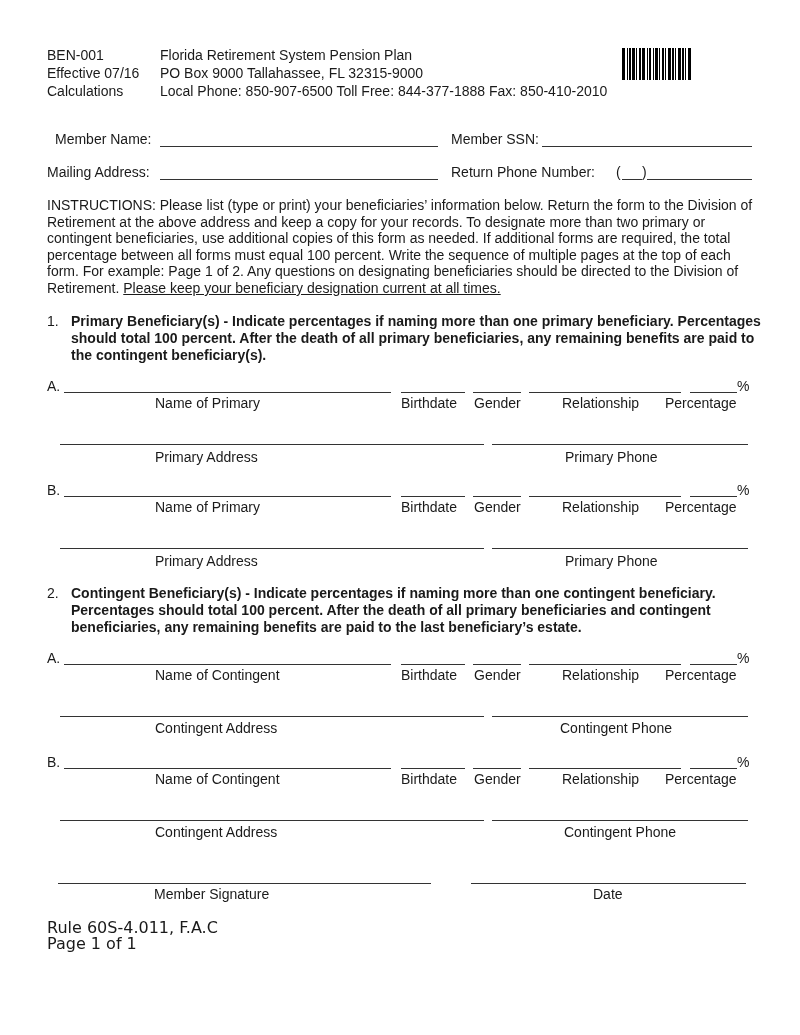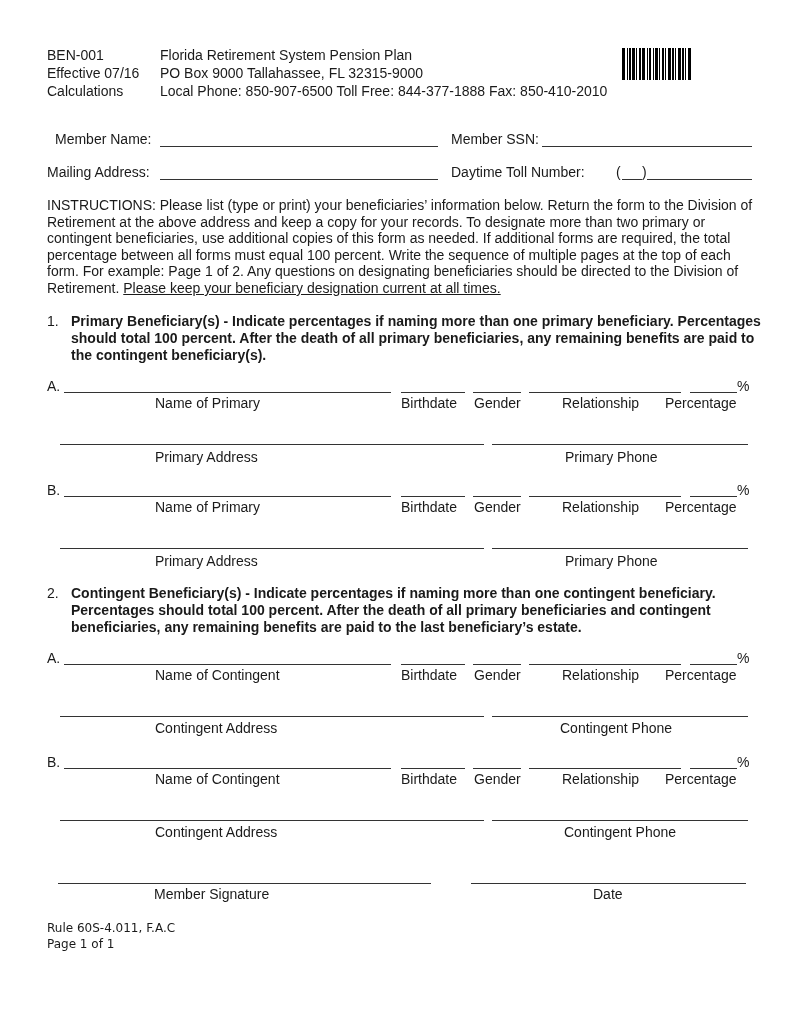--- a/index.html
+++ b/index.html
@@ -12,21 +12,21 @@
   .barcode { position:absolute; left:622px; top:48px; width:92px; height:32px; display:flex; gap:0; align-items:stretch; }
   .barcode span { display:block; background:#000; }
   .barcode i { display:block; }
   .label { font-size:14px; }
   .instr { position:absolute; left:47px; top:197px; width:710px; font-size:14px; line-height:16.6px; white-space:normal; }
   .instr u { text-decoration:underline; }
   .para { position:absolute; left:47px; width:715px; font-size:14px; line-height:17px; white-space:normal; }
   .para .num { position:absolute; left:0; top:0; }
   .para .txt { margin-left:24px; display:block;font-weight:bold; }
   .cap { position:absolute; font-size:14px; white-space:nowrap; }
-  .footer { position:absolute; left:47px; font-family:"DejaVu Sans", sans-serif; font-size:12px; line-height:16px; }
+  .footer { position:absolute; left:47px; font-family:"DejaVu Sans", sans-serif; font-size:16px; line-height:16px; }
 </style>
 </head>
 <body>
 
 <div class="abs hdr-left">
   <div>BEN-001</div>
   <div>Effective 07/16</div>
   <div>Calculations</div>
 </div>
 <div class="abs hdr-center">
@@ -78,21 +78,21 @@
     <span style="width:3px"></span>
 </div>
 
 <div class="abs label" style="left:47px; top:131px;margin-left:8px;">Member Name:</div>
 <div class="line" style="left:160px; top:146px; width:278px;"></div>
 <div class="abs label" style="left:451px; top:131px;">Member SSN:</div>
 <div class="line" style="left:542px; top:146px; width:210px;"></div>
 
 <div class="abs label" style="left:47px; top:164px;">Mailing Address:</div>
 <div class="line" style="left:160px; top:179px; width:278px;"></div>
-<div class="abs label" style="left:451px; top:164px;">Daytime Toll Number:</div>
+<div class="abs label" style="left:451px; top:164px;">Return Phone Number:</div>
 <div class="abs label" style="left:616px; top:164px;">(</div>
 <div class="line" style="left:622px; top:179px; width:20px;"></div>
 <div class="abs label" style="left:642px; top:164px;">)</div>
 <div class="line" style="left:647px; top:179px; width:105px;"></div>
 
 <div class="instr"><span>INSTRUCTIONS: Please list (type or print) your beneficiaries’ information below. Return the form to the Division of Retirement at the above address and keep a copy for your records. To designate more than two primary or contingent beneficiaries, use additional copies of this form as needed. If additional forms are required, the total percentage between all forms must equal 100 percent. Write the sequence of multiple pages at the top of each form.  For example: Page 1 of 2. Any questions on designating beneficiaries should be directed to the Division of Retirement. </span><u>Please keep your beneficiary designation current at all times.</u></div>
 
 <div class="para" style="top:313px;">
   <span class="num">1.</span>
   <span class="txt">Primary Beneficiary(s) - Indicate percentages if naming more than one primary beneficiary.  Percentages should total 100 percent.  After the death of all primary beneficiaries, any remaining benefits are paid to the contingent beneficiary(s).</span>

